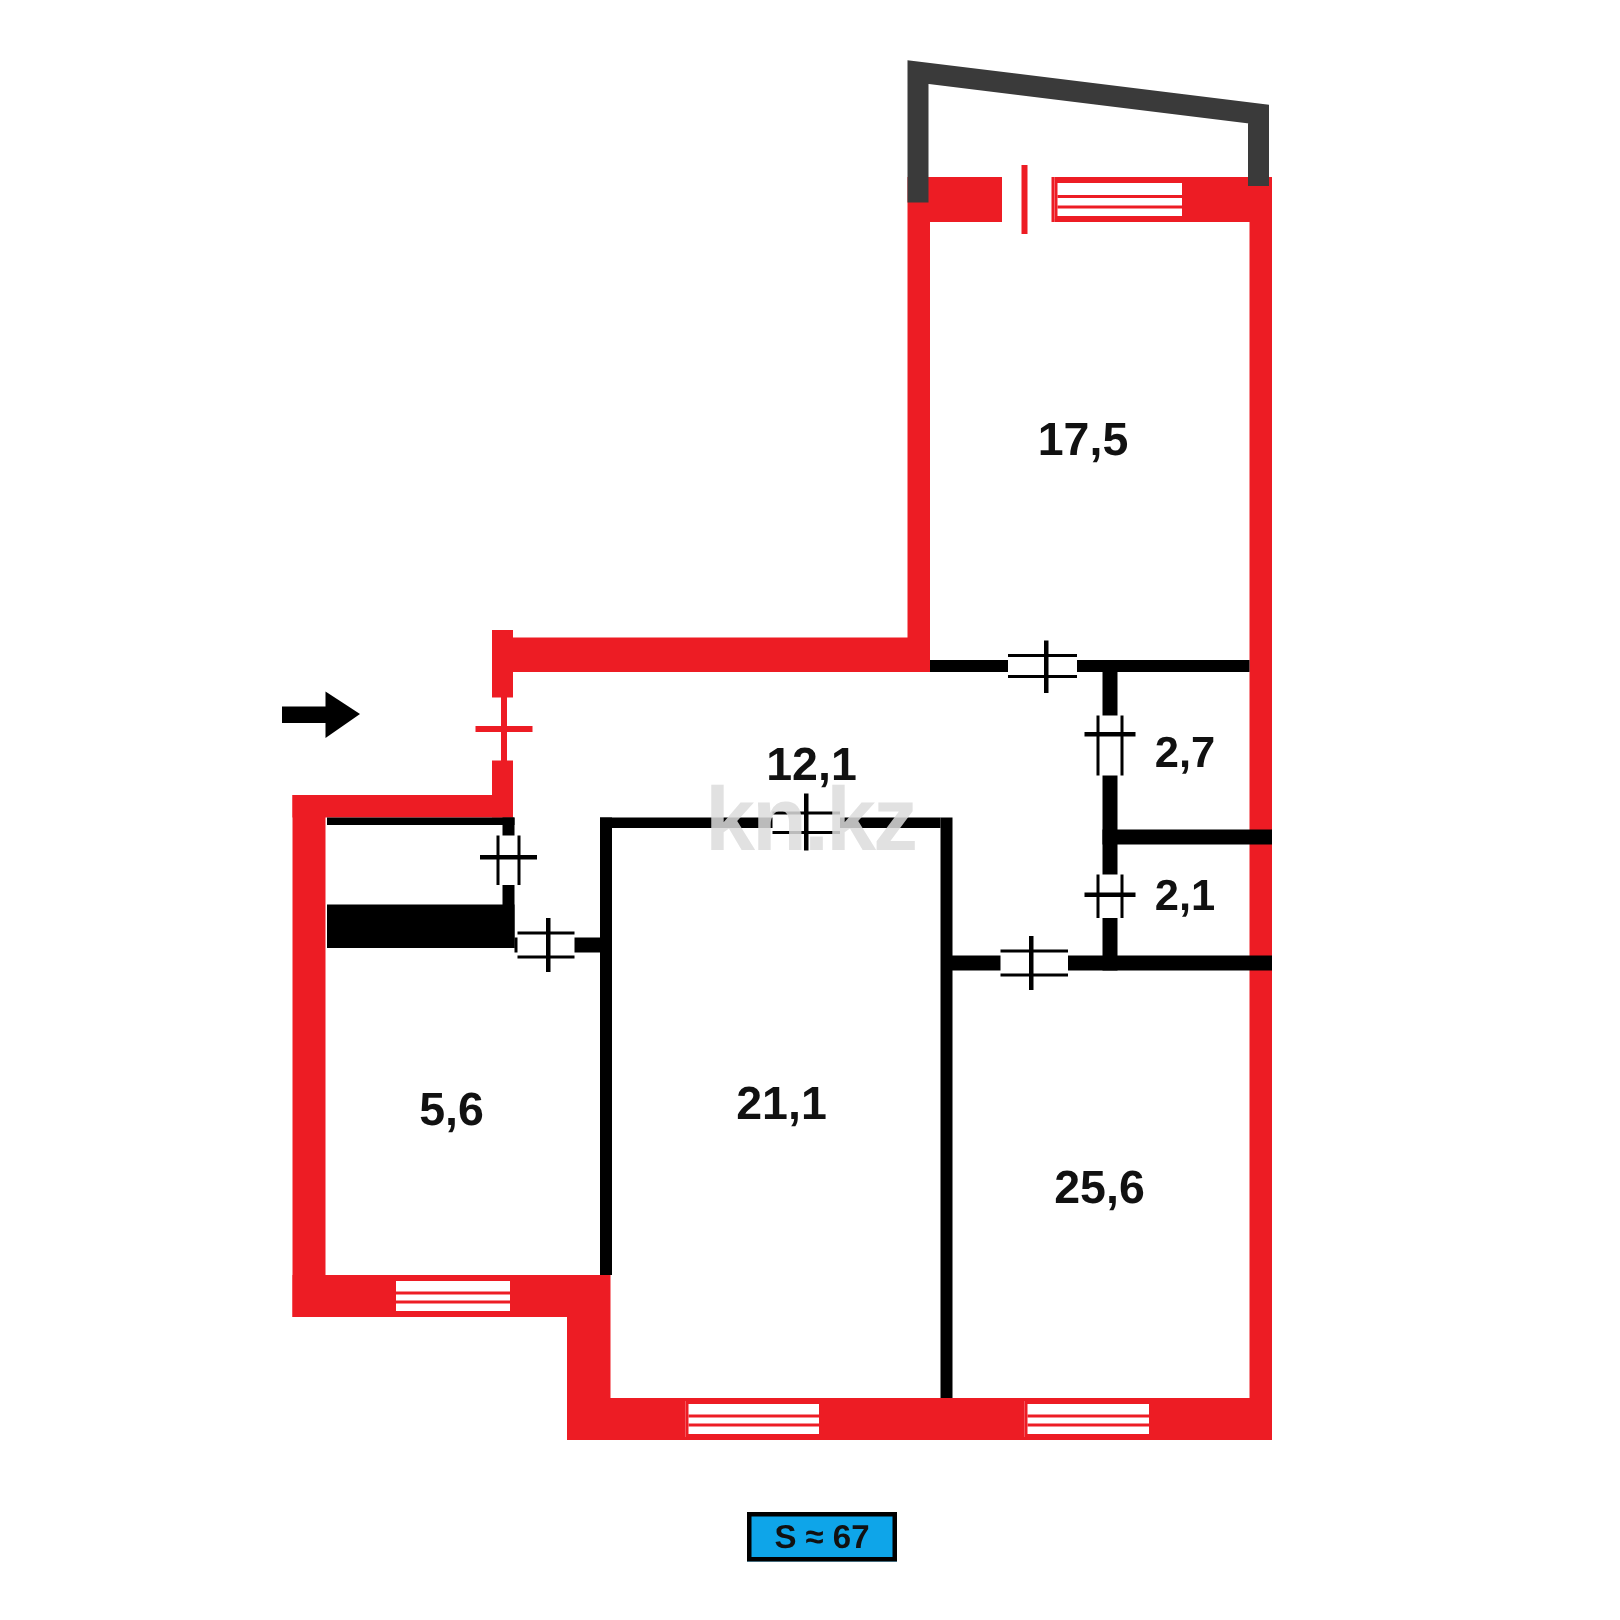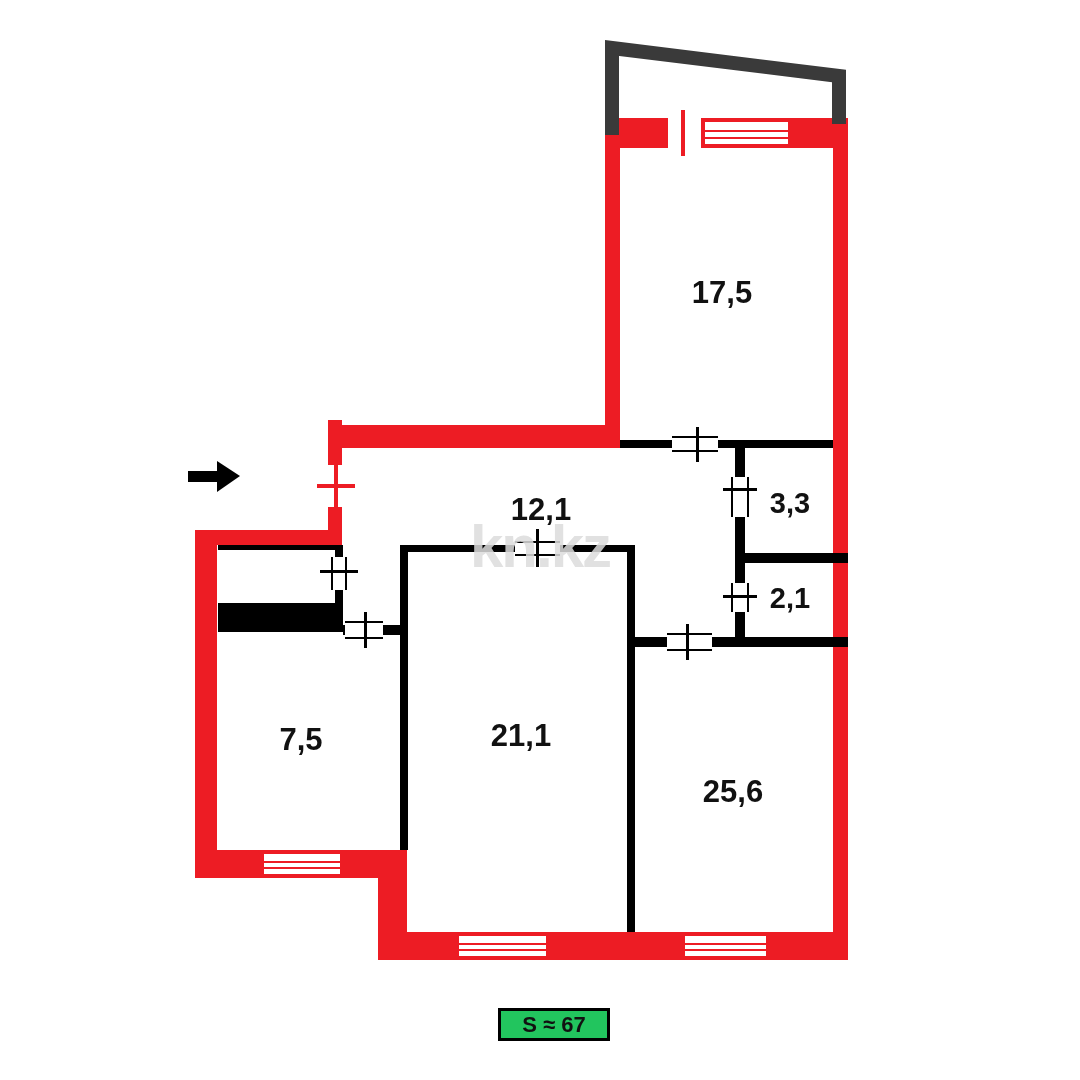--- a/index.html
+++ b/index.html
@@ -34,22 +34,22 @@
   .arrow .head{position:absolute;left:29px;top:0;width:0;height:0;
     border-left:23px solid var(--blk,#000);border-top:15px solid transparent;border-bottom:16px solid transparent;}
   
   .watermark{
     position:absolute;left:540px;top:546px;transform:translate(-50%,-50%);
     font-weight:700;font-size:60px;letter-spacing:-2px;
     color:var(--wm,#dcdcdc);opacity:0.85;z-index:50;user-select:none;
   }
   
   .area-badge{
-    position:absolute;left:498px;top:1008px;width:112px;height:33px;
-    border:3px solid var(--blk,#000);box-sizing:border-box;background:#22c55e;
+    position:absolute;left:498px;top:1008px;width:100px;height:33px;
+    border:3px solid var(--blk,#000);box-sizing:border-box;background:#0ea5e9;
     display:flex;align-items:center;justify-content:center;
     font-weight:700;font-size:22px;color:var(--txt,#111);z-index:30;
   }
 </style>
 </head>
 <body>
 
 <div class="canvas">
 
   <div class="rw" style="left:605px;top:118px;width:243px;height:30px;"></div>
@@ -126,23 +126,23 @@
     <path d="M 14 97 L 14 10 L 241 38 L 241 86" fill="none" stroke="#3a3a3a" stroke-width="14"></path>
   </svg>
 
   <div class="arrow">
     <div class="shaft"></div>
     <div class="head"></div>
   </div>
 
   <div class="room-label" style="left:722px;top:293px;">17,5</div>
   <div class="room-label" style="left:541px;top:510px;">12,1</div>
-  <div class="room-label" style="left:790px;top:503px;font-size:29px;">3,3</div>
+  <div class="room-label" style="left:790px;top:503px;font-size:29px;">2,7</div>
   <div class="room-label" style="left:790px;top:598px;font-size:29px;">2,1</div>
-  <div class="room-label" style="left:301px;top:740px;">7,5</div>
+  <div class="room-label" style="left:301px;top:740px;">5,6</div>
   <div class="room-label" style="left:521px;top:736px;">21,1</div>
   <div class="room-label" style="left:733px;top:792px;">25,6</div>
 
   <div class="watermark">kn.kz</div>
 
   <div class="area-badge">S ≈ 67</div>
 
 </div>
 
 </body></html>

